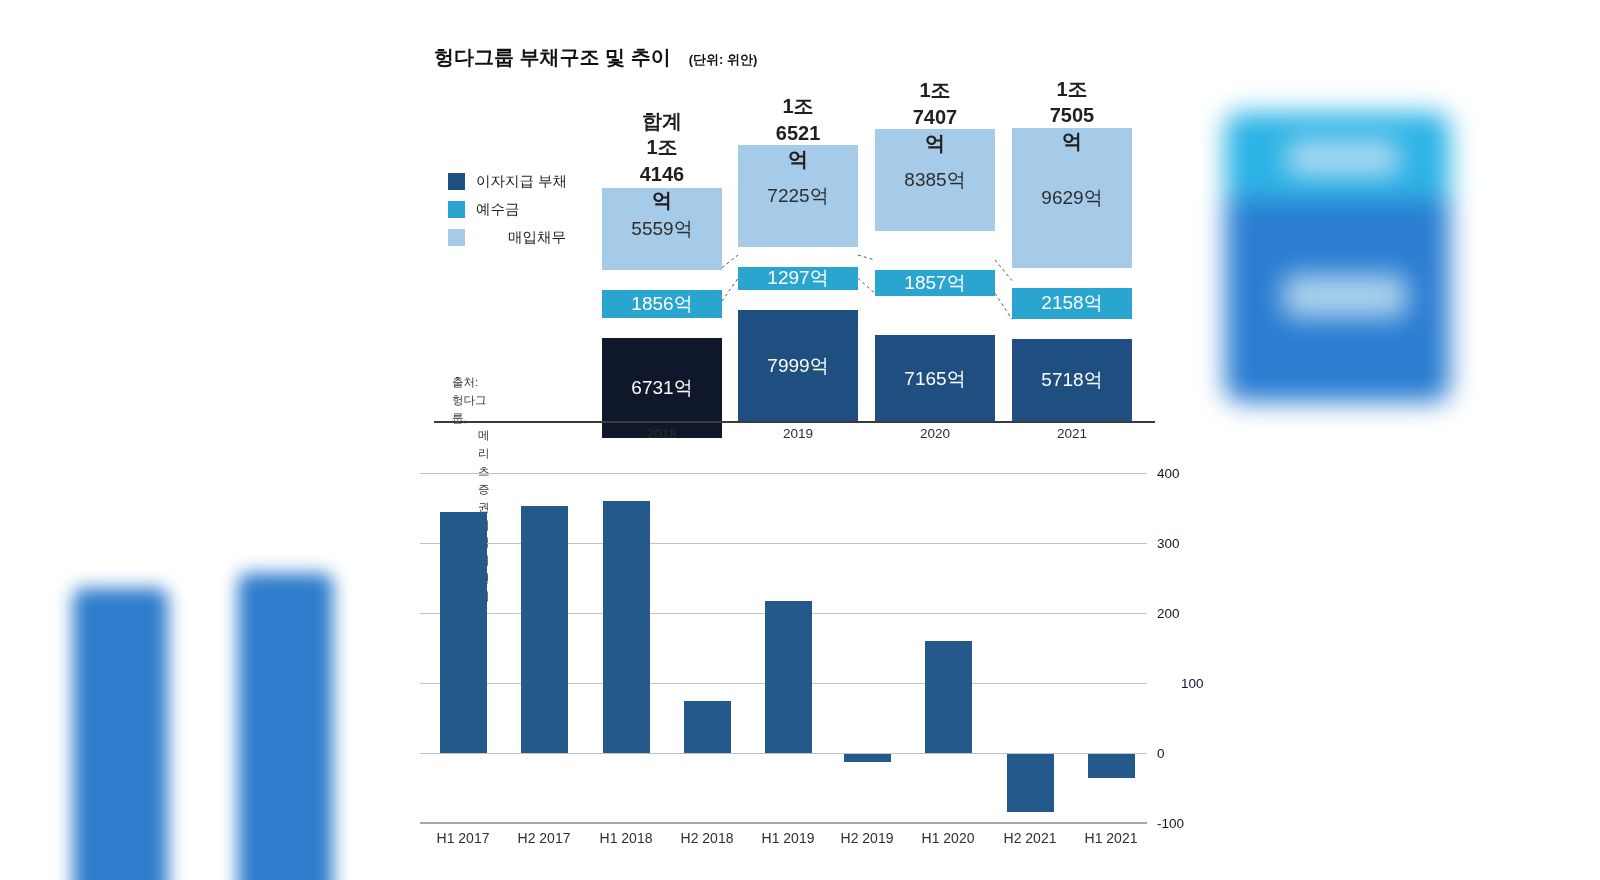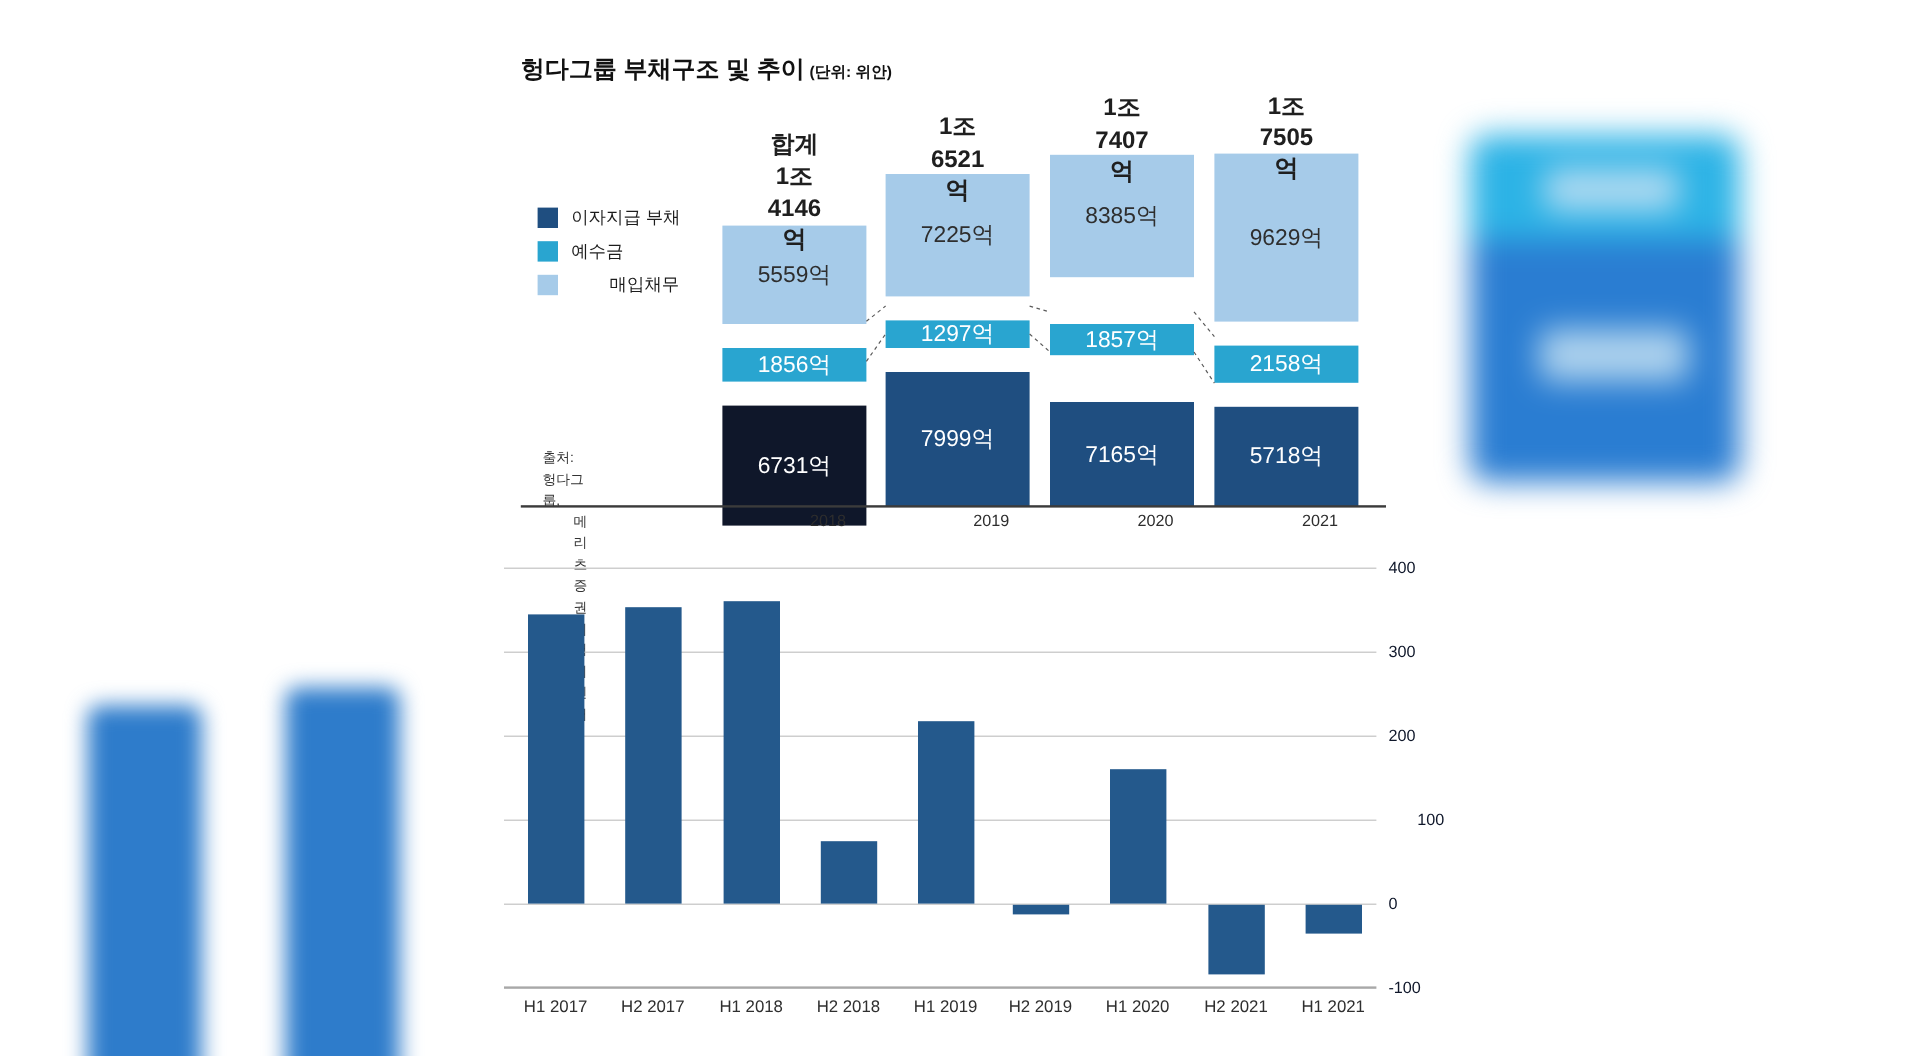--- a/index.html
+++ b/index.html
@@ -5,35 +5,35 @@
   html,body { margin:0; padding:0; background:#ffffff; }
   #canvas {
     position:relative; width:1600px; height:880px; overflow:hidden;
     background:#ffffff; font-family:"Liberation Sans","DejaVu Sans",sans-serif;
     color:#1c1c1c;
   }
   .abs { position:absolute; }
 
   
   #top-title { left:434px; top:44px; font-size:20px; font-weight:700; color:#111; white-space:nowrap; }
-  #top-title .unit { font-size:13px; font-weight:700; margin-left:4px; }
+  #top-title .unit { font-size:13px; font-weight:700; margin-left:18px; }
   .legend-row { position:absolute; left:448px; display:flex; align-items:center; gap:11px; height:18px; }
   .legend-swatch { width:17px; height:17px; flex:0 0 auto; }
   .legend-label { font-size:14.5px; font-weight:500; color:#1c1c1c; white-space:nowrap; }
   #top-source { left:452px; top:374px; font-size:11.5px; color:#333; line-height:1.55; }
   #top-source .src2 { padding-left:26px; }
   #top-axis { left:434px; top:421px; width:721px; height:2px; background:#3b3b3b; }
   .tbar { position:absolute; display:flex; flex-direction:column; }
   .tseg { display:flex; align-items:center; justify-content:center; overflow:visible;margin-top:20px; }
   .tseg-label { font-size:19px; font-weight:500; white-space:nowrap; }
   .seg-light .tseg-label { color:#2e2e2e; }
   .seg-teal .tseg-label, .seg-dark .tseg-label { color:#ffffff; }
   .total-label { position:absolute; transform:translateX(-50%); text-align:center;
     font-size:20px; font-weight:600; color:#1f1f1f; line-height:1.32; white-space:pre-line; }
-  .top-tick { position:absolute; transform:translateX(-50%); top:426px; font-size:13.5px; color:#2d2d2d;margin-left:28px; }
+  .top-tick { position:absolute; transform:translateX(-50%); top:426px; font-size:13.5px; color:#2d2d2d; }
   #connectors { left:0; top:0; pointer-events:none; }
 
   
   .gridline { position:absolute; height:1px; background:#c2c2c2; }
   #bottom-axis { left:420px; top:822px; width:727px; height:2px; background:#a8a8a8; }
   .ylabel { position:absolute; left:1157px; font-size:13.5px; color:#0f172a; transform:translateY(-50%); }
   .bbar { position:absolute; }
   .xlabel { position:absolute; transform:translateX(-50%); top:830px; font-size:14px; color:#2f2f2f; white-space:nowrap; }
 
   

